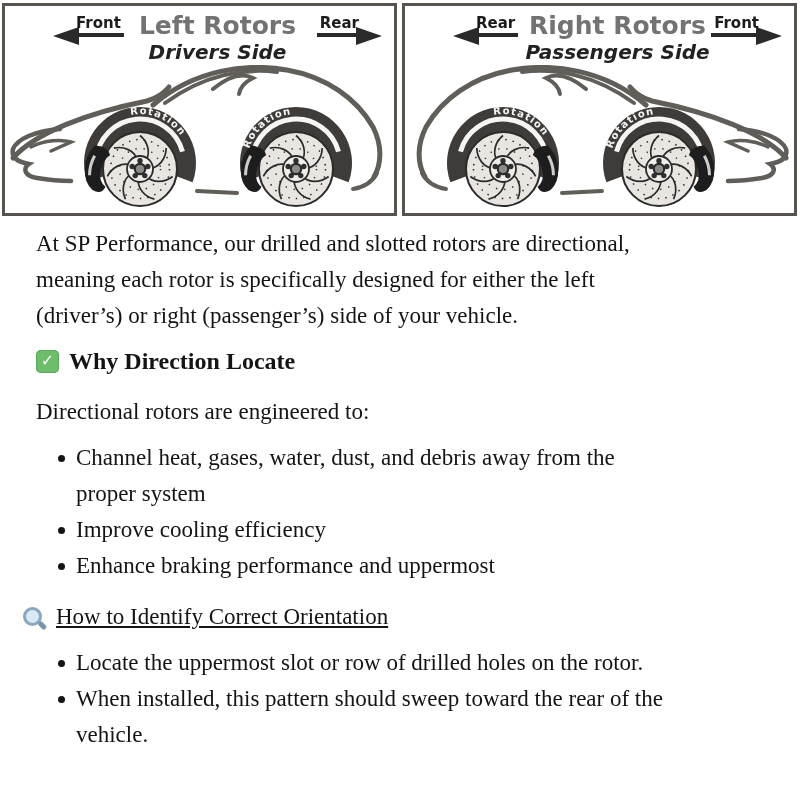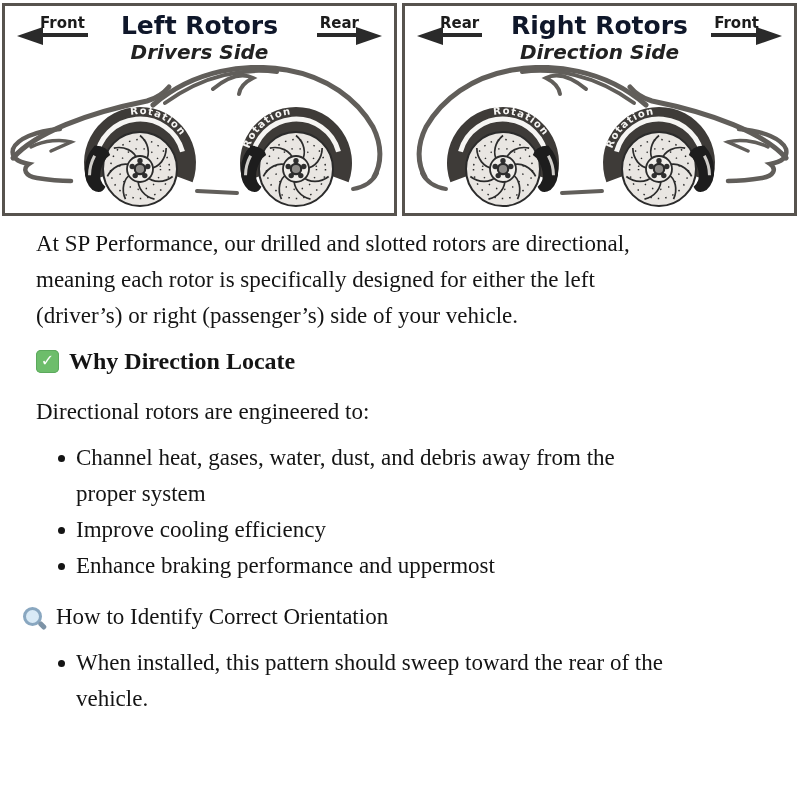--- a/index.html
+++ b/index.html
@@ -4,24 +4,24 @@
 <style>
   html,body { margin:0; padding:0; }
   body {
     width:800px; height:800px; background:#ffffff; overflow:hidden;
     font-family:"Liberation Serif", serif; color:#141414;
   }
 
   
   .diagram { display:flex; gap:5px; padding:3px 3px 0 2px; }
   .panel { flex:1; border:3px solid #57534e; background:#fff; position:relative; }
-  .panel-head { position:relative; height:52px; padding-top:7px; }
+  .panel-head { position:relative; height:52px; padding-top:7px;margin-left:36px; }
   .panel-title {
     text-align:center; font-family:"DejaVu Sans", sans-serif;
-    font-weight:bold; font-size:25px; line-height:1.05; color:#0f172a;
+    font-weight:bold; font-size:25px; line-height:1.05; color:#737373;
   }
   .panel-sub {
     text-align:center; font-family:"DejaVu Sans", sans-serif;
     font-weight:bold; font-style:italic; font-size:20px; margin-top:1px; color:#222;
   }
   .dir {
     position:absolute; top:9px; display:flex; align-items:flex-end;
     font-family:"DejaVu Sans", sans-serif; font-weight:bold; font-size:15px; color:#1c1c1c;
   }
   .dir.left { left:12px; }
@@ -49,21 +49,21 @@
   }
   .lead { margin:20px 0 0; }
   ul.blist { list-style:none; margin:10px 0 0; padding:0 0 0 22px; }
   ul.blist li { position:relative; padding-left:18px; white-space:pre-line; }
   ul.blist li::before {
     content:""; position:absolute; left:0; top:15px; width:7px; height:7px;
     border-radius:50%; background:#141414;
   }
   .identify-head {
     margin:15px 0 0 -14px; font-size:23px; font-weight:normal; line-height:36px;
-    display:flex; align-items:center; gap:9px;
+    display:flex; align-items:center; gap:9px;text-decoration:underline;
   }
   .mag-icon { position:relative; width:25px; height:26px; flex:0 0 auto; }
   .mag-icon::before {
     content:""; position:absolute; left:1px; top:3px; width:13px; height:13px;
     border:3px solid #89a7c0; border-radius:50%; background:#d9eaf6;
   }
   .mag-icon::after {
     content:""; position:absolute; left:16px; top:19px; width:9px; height:4.5px;
     background:#7d93a6; border-radius:2px; transform:rotate(45deg);
   }
@@ -144,21 +144,21 @@
     </svg>
   </div>
 
   <div class="panel">
     <div class="panel-head">
       <div class="dir left">
         <span class="tri l"></span>
         <span class="lbl">Rear</span>
       </div>
       <div class="panel-title">Right Rotors</div>
-      <div class="panel-sub">Direction Side</div>
+      <div class="panel-sub">Passengers Side</div>
       <div class="dir right">
         <span class="lbl">Front</span>
         <span class="tri r"></span>
       </div>
     </div>
 
     <svg class="car-svg" viewBox="0 0 389 148" preserveAspectRatio="xMidYMid meet">
       <defs>
         <path id="tpRR" d="M 69.9,57.9 A 49 49 0 0 1 146.8,93.7"></path>
         <path id="tpRF" d="M 205.2,93.7 A 49 49 0 0 1 282.1,57.9"></path>
@@ -193,17 +193,18 @@
     <li>Improve cooling efficiency</li>
     <li>Enhance braking performance and uppermost</li>
   </ul>
 
   <div class="identify-head">
     <span class="mag-icon"></span>
     <span>How to Identify Correct Orientation</span>
   </div>
 
   <ul class="blist">
+    <li>Locate the uppermost slot or row of drilled holes on the rotor.</li>
     <li>When installed, this pattern should sweep toward the rear of the
 vehicle.</li>
   </ul>
 
 </div>
 
 </body></html>

